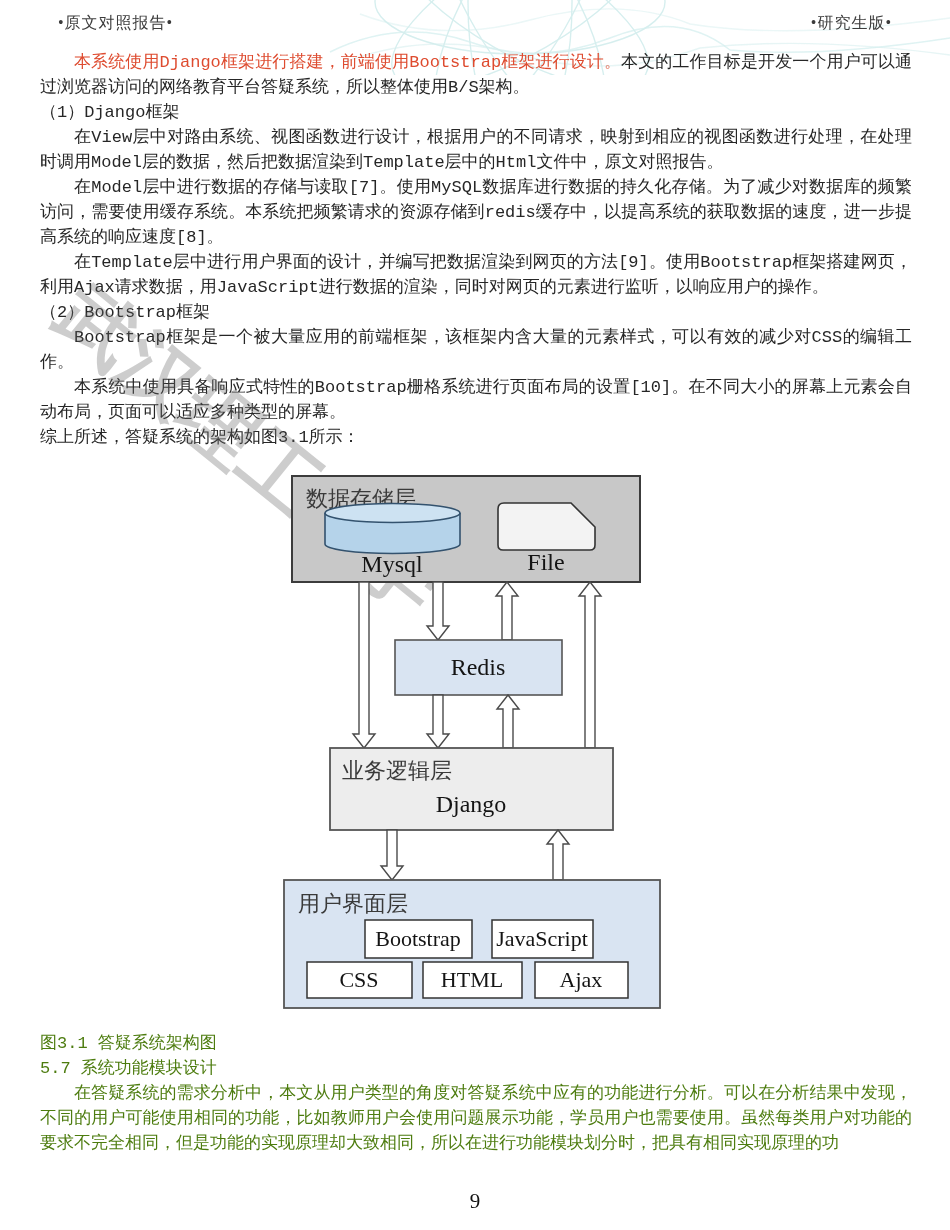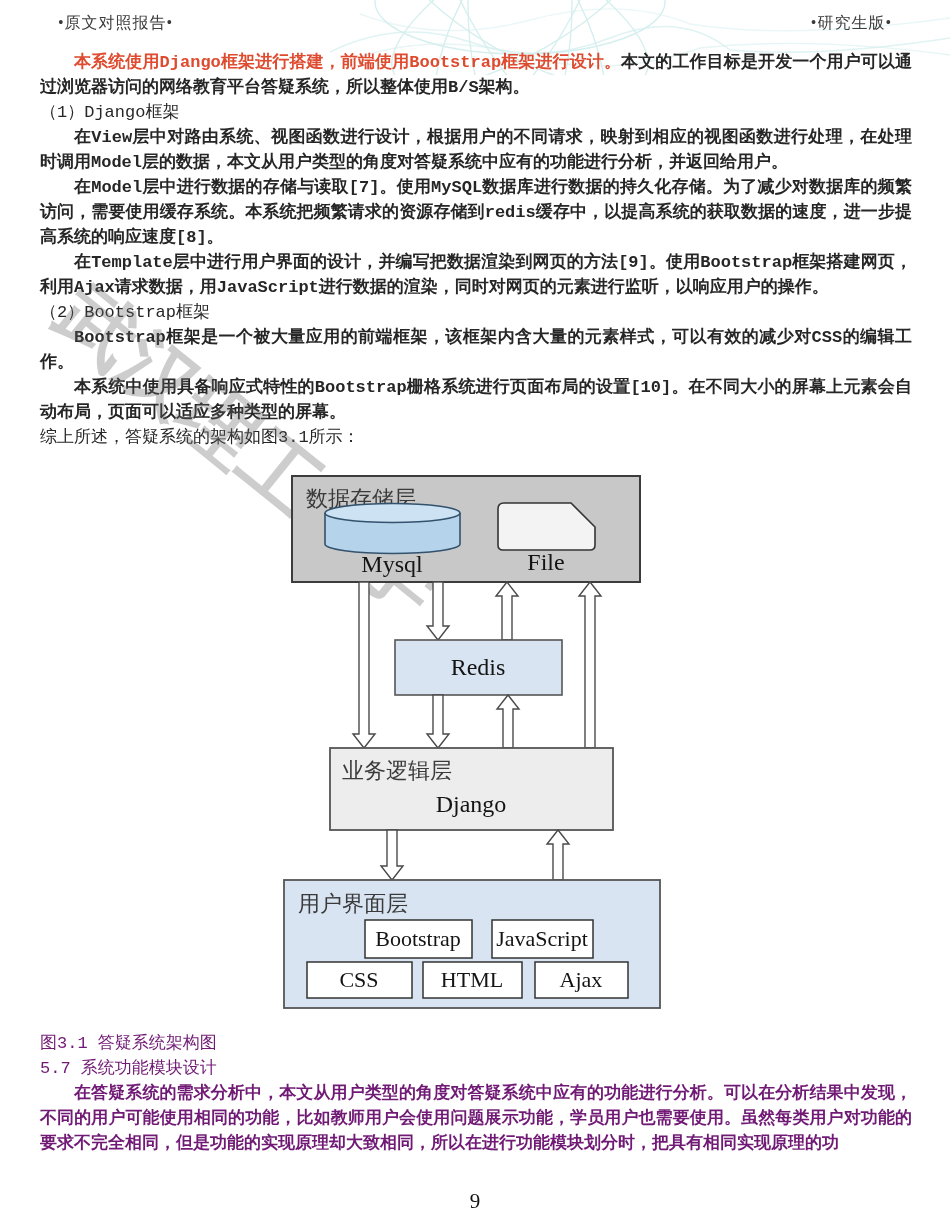--- a/index.html
+++ b/index.html
@@ -22,26 +22,26 @@
     font-family:"Liberation Serif","DejaVu Serif",serif;font-weight:700;
     font-size:78px;line-height:78px;color:rgba(104,104,104,0.33);
     transform:rotate(39deg);transform-origin:0 0;white-space:nowrap;
   }
   
   .doc-body{
     position:absolute;left:40px;top:50px;width:872px;z-index:1;
     font-size:17px;line-height:25px;color:#262626;text-align:justify;
   }
   .doc-body p{margin:0;padding:0;}
-  .indent{text-indent:2em;font-weight:bold;}
+  .indent{text-indent:2em;}
   .red{color:#de4b2f;}
   
   .doc-footer{
     position:absolute;left:40px;top:1031px;width:872px;z-index:1;
-    font-size:17px;line-height:25px;color:#701a75;text-align:justify;
+    font-size:17px;line-height:25px;color:#4d7c0f;text-align:justify;
   }
   .doc-footer p{margin:0;padding:0;}
   
   .pageno{
     position:absolute;left:0;top:1189px;width:950px;text-align:center;z-index:1;
     font-family:"Liberation Serif","DejaVu Serif",serif;font-size:21px;color:#111;
   }
   
   .diagram{position:absolute;left:270px;top:470px;width:400px;height:545px;z-index:3;}
   .diagram svg{display:block;}
@@ -81,21 +81,21 @@
   </svg>
 
   <div class="hdr hdr-left">•原文对照报告•</div>
   <div class="hdr hdr-right">•研究生版•</div>
 
   <div class="wm">武汉理工大学</div>
 
   <div class="doc-body">
     <p class="indent"><span class="red">本系统使用Django框架进行搭建，前端使用Bootstrap框架进行设计。</span><span>本文的工作目标是开发一个用户可以通过浏览器访问的网络教育平台答疑系统，所以整体使用B/S架构。</span></p>
     <p>（1）Django框架</p>
-    <p class="indent">在View层中对路由系统、视图函数进行设计，根据用户的不同请求，映射到相应的视图函数进行处理，在处理时调用Model层的数据，本文从用户类型的角度对答疑系统中应有的功能进行分析，并返回给用户。</p>
+    <p class="indent">在View层中对路由系统、视图函数进行设计，根据用户的不同请求，映射到相应的视图函数进行处理，在处理时调用Model层的数据，然后把数据渲染到Template层中的Html文件中，原文对照报告。</p>
     <p class="indent">在Model层中进行数据的存储与读取[7]。使用MySQL数据库进行数据的持久化存储。为了减少对数据库的频繁访问，需要使用缓存系统。本系统把频繁请求的资源存储到redis缓存中，以提高系统的获取数据的速度，进一步提高系统的响应速度[8]。</p>
     <p class="indent">在Template层中进行用户界面的设计，并编写把数据渲染到网页的方法[9]。使用Bootstrap框架搭建网页，利用Ajax请求数据，用JavaScript进行数据的渲染，同时对网页的元素进行监听，以响应用户的操作。</p>
     <p>（2）Bootstrap框架</p>
     <p class="indent">Bootstrap框架是一个被大量应用的前端框架，该框架内含大量的元素样式，可以有效的减少对CSS的编辑工作。</p>
     <p class="indent">本系统中使用具备响应式特性的Bootstrap栅格系统进行页面布局的设置[10]。在不同大小的屏幕上元素会自动布局，页面可以适应多种类型的屏幕。</p>
     <p>综上所述，答疑系统的架构如图3.1所示：</p>
   </div>
 
   <div class="diagram">
     <svg width="400" height="545" viewBox="0 0 400 545">

